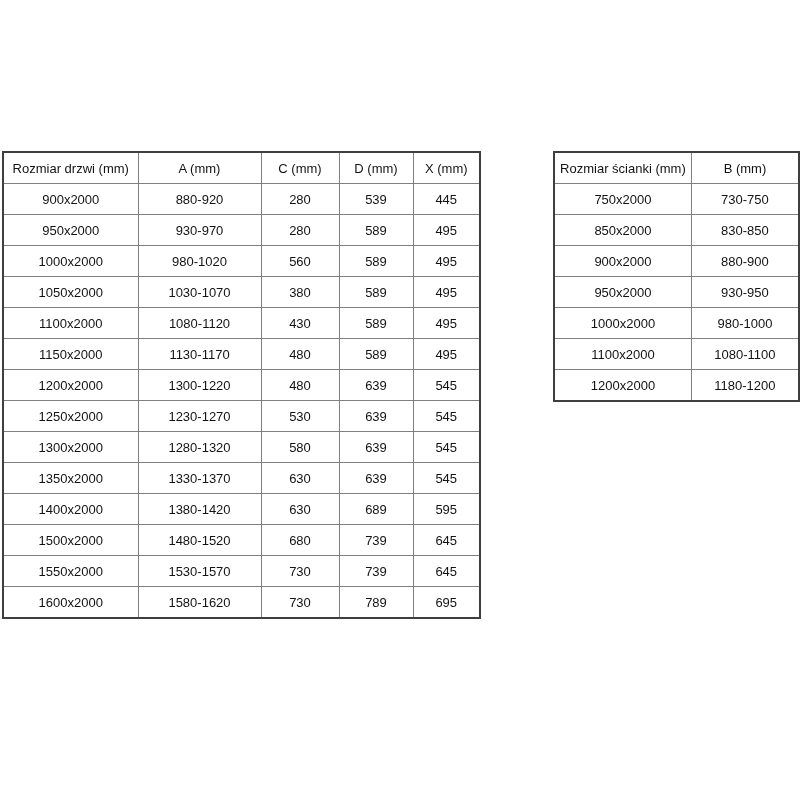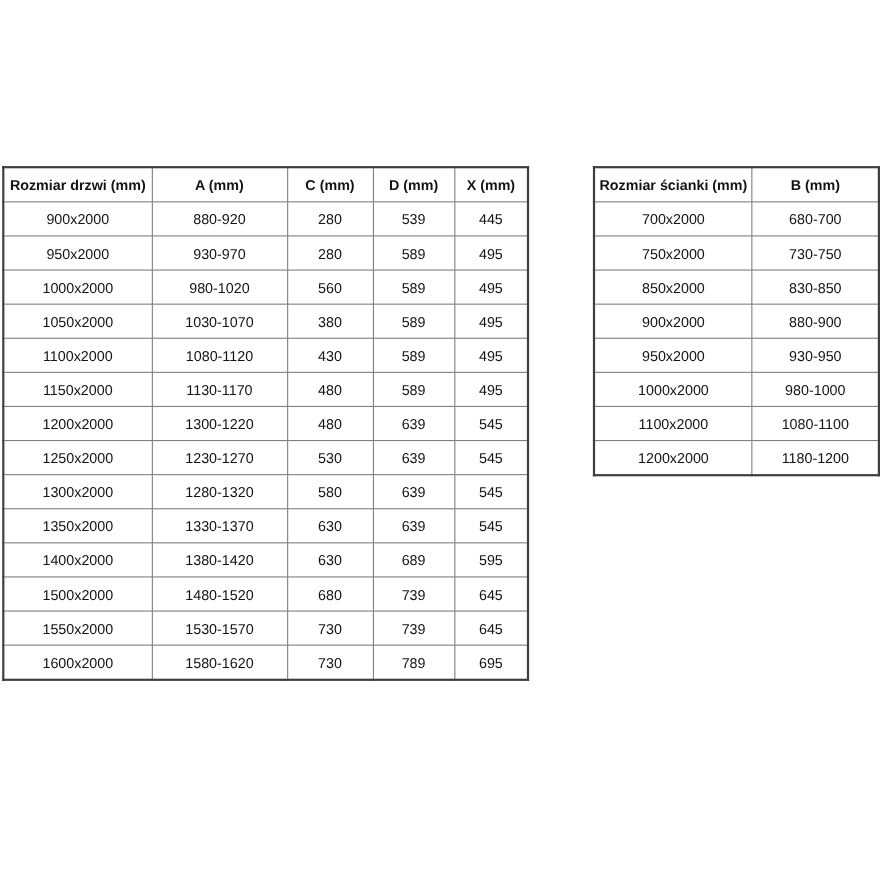--- a/index.html
+++ b/index.html
@@ -13,41 +13,41 @@
     width: 800px;
     height: 800px;
     background: #ffffff;
     overflow: hidden;
   }
   .tbl-wrap {
     position: absolute;
     top: 151px;
   }
   .tbl-wrap.left  { left: 2px; }
-  .tbl-wrap.right { left: 539px; }
+  .tbl-wrap.right { left: 553px; }
   table.spec {
     border-collapse: collapse;
     table-layout: fixed;
     border: 2px solid #3f3f3f;
     background: #ffffff;
   }
   table.spec th,
   table.spec td {
     border: 1px solid #7f7f7f;
     height: 30px;
     padding: 0 4px;
     text-align: center;
     vertical-align: middle;
     font-size: 13px;
     color: #131313;
     white-space: nowrap;
     overflow: hidden;
   }
   table.spec th {
-    font-weight: bold;
+    font-weight: normal;
   }
   table.spec td {
     font-weight: normal;
   }
 </style>
 </head>
 <body>
 
 <div class="page">
 
@@ -179,24 +179,20 @@
         <col style="width:118px">
       </colgroup>
       <thead>
         <tr>
             <th>Rozmiar ścianki (mm)</th>
             <th>B (mm)</th>
           </tr>
       </thead>
       <tbody>
           <tr>
-            <td>700x2000</td>
-            <td>680-700</td>
-          </tr>
-          <tr>
             <td>750x2000</td>
             <td>730-750</td>
           </tr>
           <tr>
             <td>850x2000</td>
             <td>830-850</td>
           </tr>
           <tr>
             <td>900x2000</td>
             <td>880-900</td>

